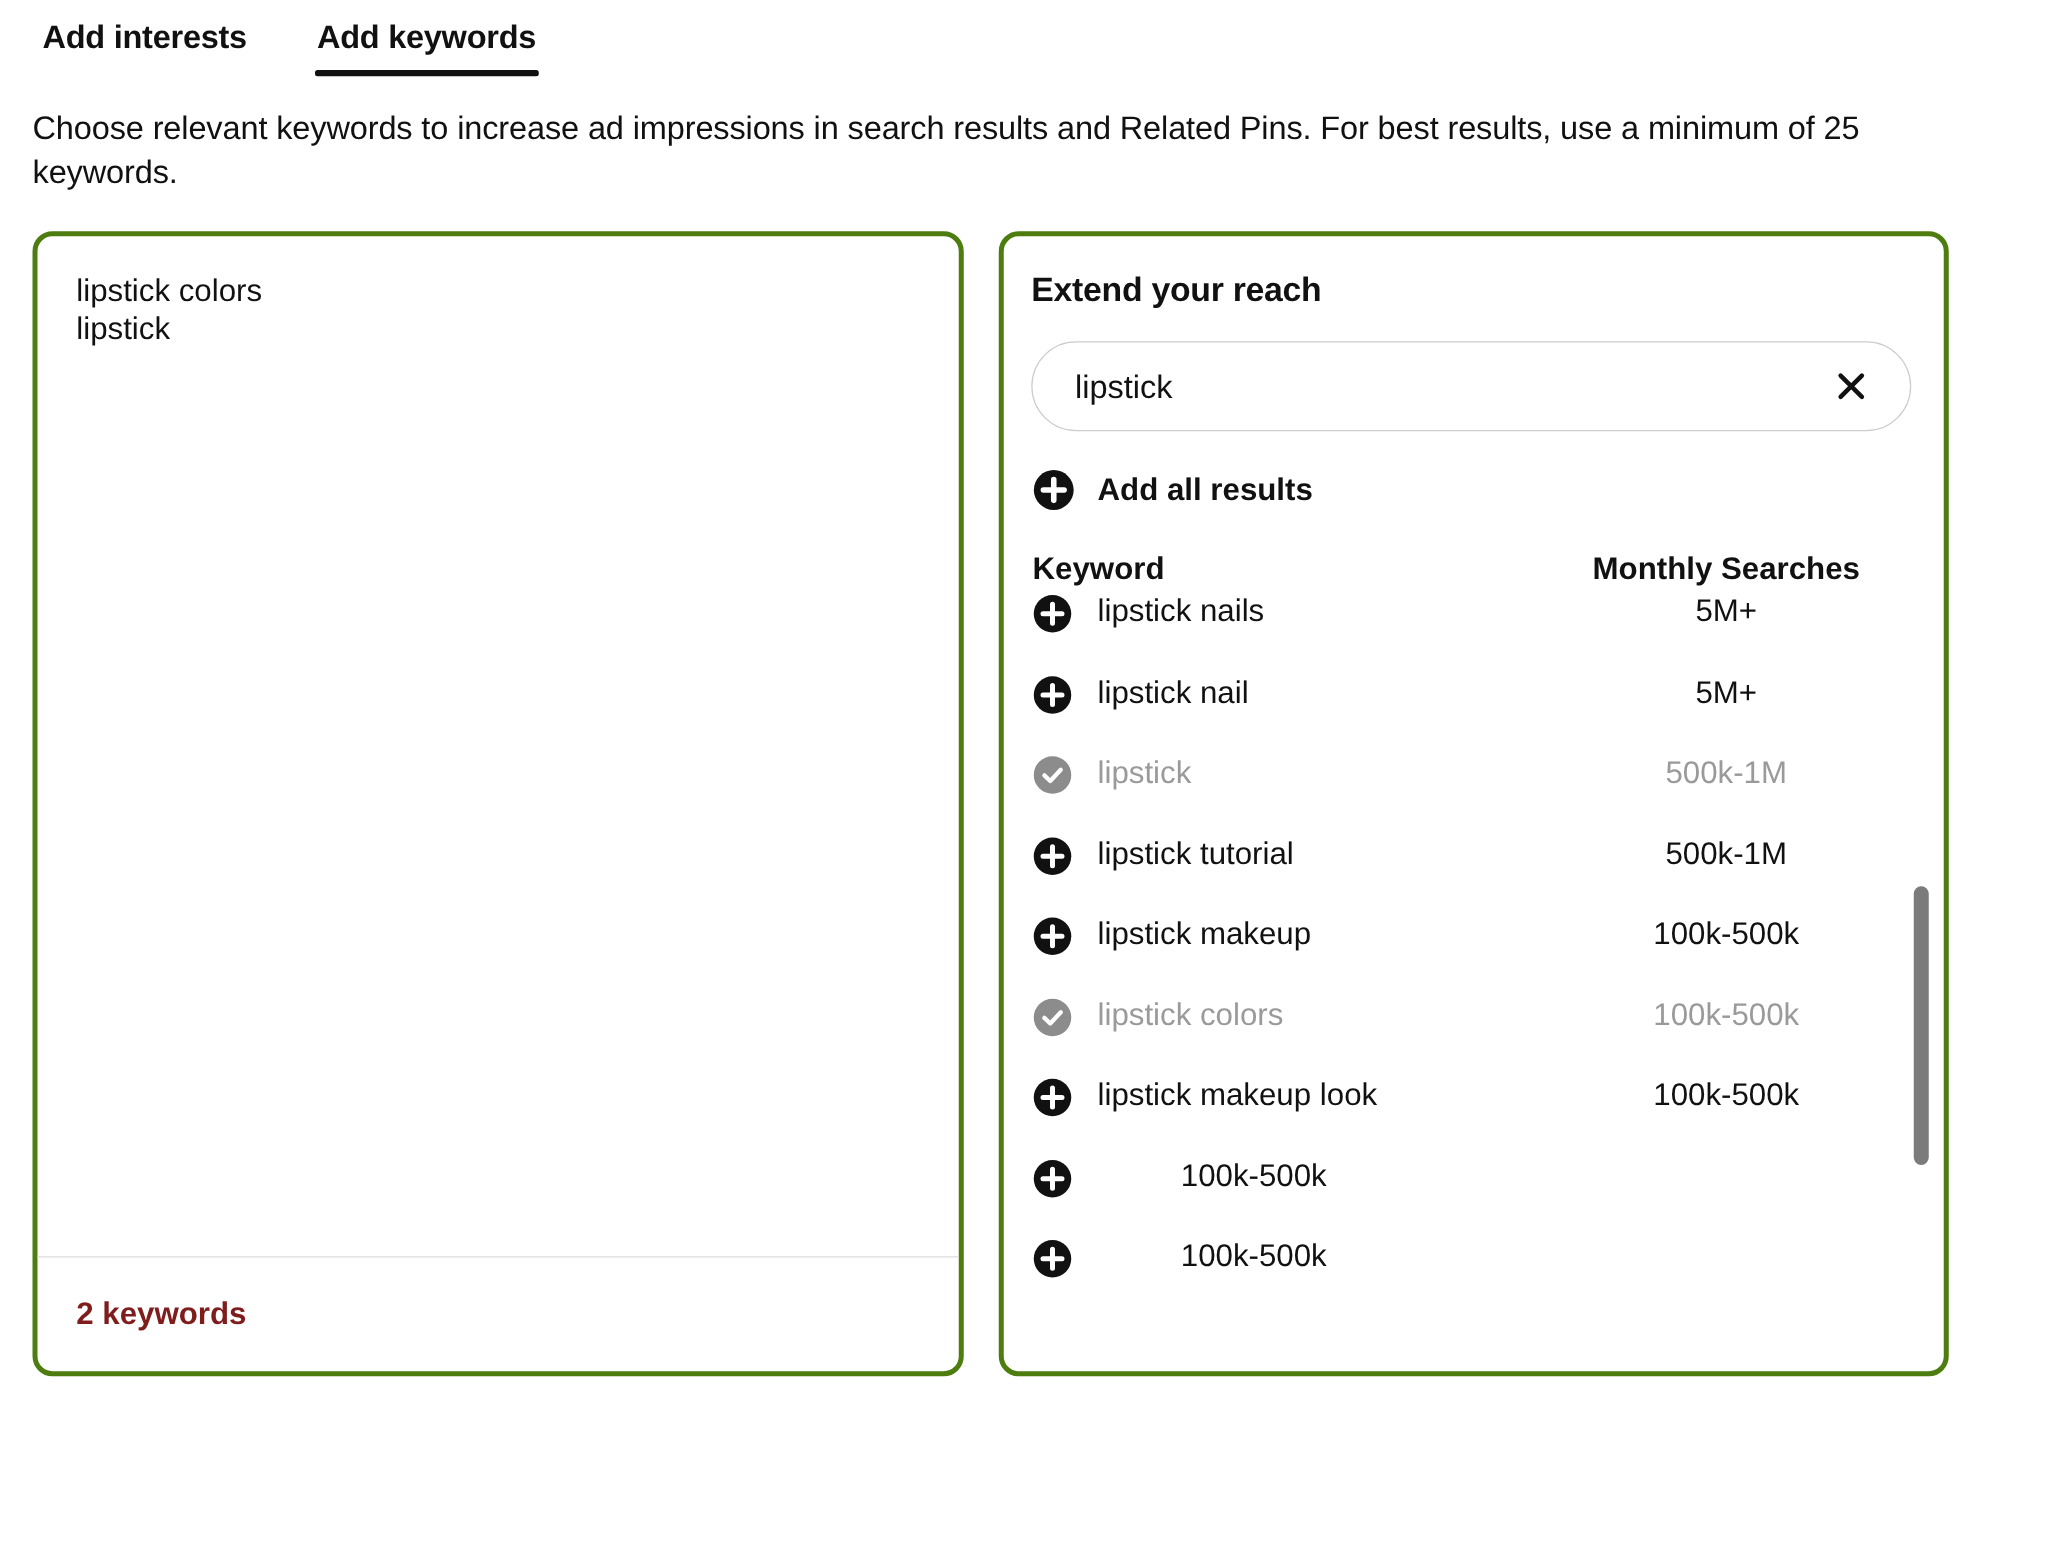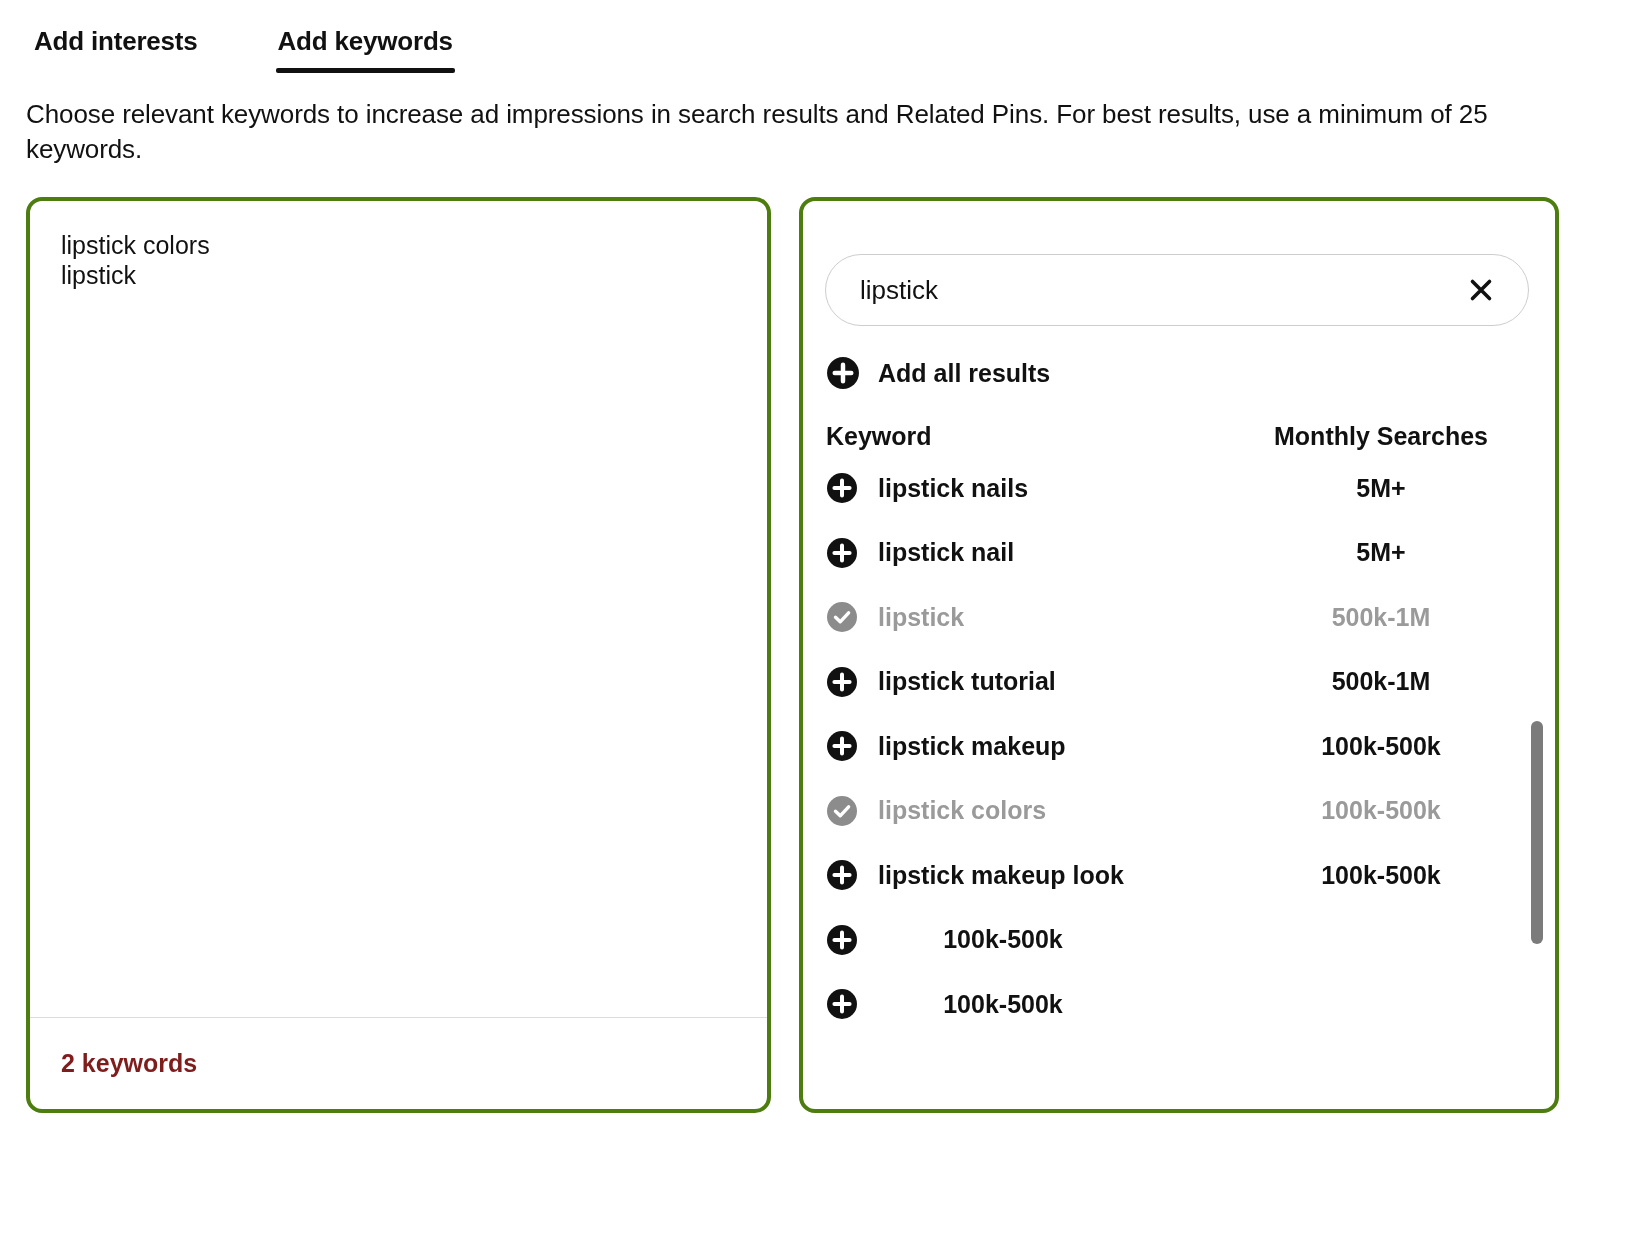--- a/index.html
+++ b/index.html
@@ -14,22 +14,22 @@
     font-family: "Liberation Sans", sans-serif;
     color: #111111;
     overflow: hidden;
     position: relative;
   }
 
   
   .tabs {
     display: flex;
     align-items: flex-start;
-    padding: 20px 0 0 32px;
-    gap: 76px;
+    padding: 8px 0 0 32px;
+    gap: 52px;
   }
   .tab {
     position: relative;
     padding: 6px 2px 16px 2px;
     font-size: 26px;
     font-weight: bold;
     letter-spacing: -0.2px;
     color: #111111;
     cursor: pointer;
     white-space: nowrap;
@@ -188,24 +188,23 @@
   }
   .res-head .col-ms {
     font-size: 25px;
     font-weight: bold;
     color: #111111;
     width: 250px;
     text-align: center;
   }
   .res-row {
     display: flex;
-    align-items: center;
+    align-items: flex-start;
     height: 64.5px;
     padding-left: 18px;
-    font-weight: bold;
   }
   .res-row .cell-icon {
     width: 52px;
     flex: 0 0 auto;
     display: flex;
     align-items: center;
     justify-content: flex-start;
   }
   .res-row .cell-kw {
     width: 378px;
@@ -276,20 +275,21 @@
       <div class="kw-item">lipstick colors</div>
       <div class="kw-item">lipstick</div>
     </div>
     <div class="kw-footer">
       <span class="kw-count">2 keywords</span>
     </div>
   </div>
 
   <div class="panel panel-right">
 
+    <div class="reach-title">Extend your reach</div>
 
     <div class="search-row">
       <div class="search-box">
         <input class="search-value" type="text" value="lipstick" style="">
         <span class="clear-icon">
           <svg width="26" height="26" viewBox="0 0 26 26" aria-hidden="true">
             <path d="M4.5 4.5 L21.5 21.5 M21.5 4.5 L4.5 21.5" stroke="#111111" stroke-width="3.6" stroke-linecap="round"></path>
           </svg>
         </span>
       </div>

